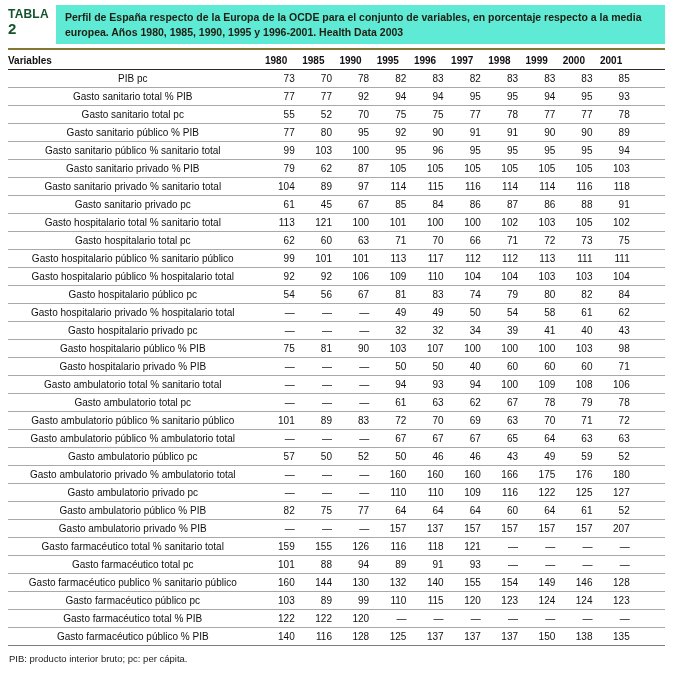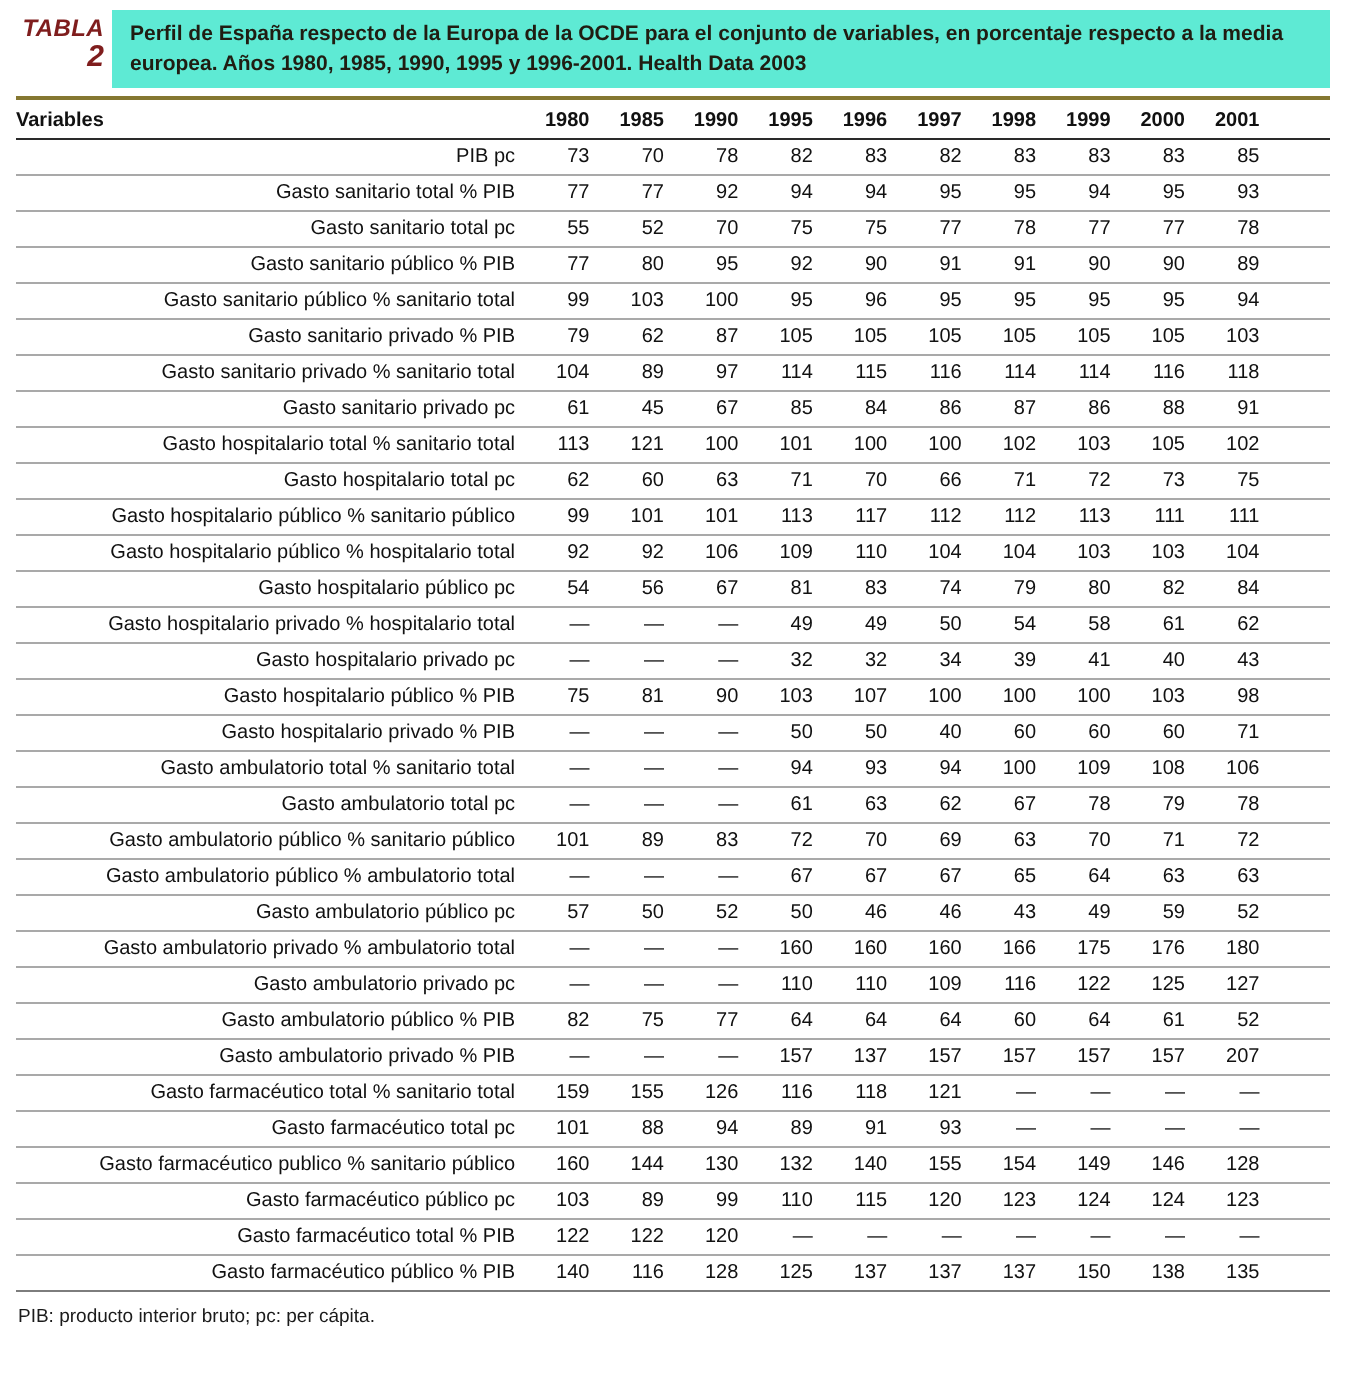--- a/index.html
+++ b/index.html
@@ -11,24 +11,23 @@
     color: #111;
     overflow: hidden;
   }
   .page { padding: 5px 8px 0 8px; }
 
   
   .header { display: flex; align-items: stretch; }
   .badge {
     width: 44px;
     flex: 0 0 44px;
-    text-align: right;
-    color: #7f1d1d;
+    text-align: left;
+    color: #14532d;
     padding-top: 3px;
-    font-style: italic;
   }
   .badge-word { font-weight: bold; font-size: 12px; letter-spacing: 0.2px; line-height: 13px; }
   .badge-num  { font-weight: bold; font-size: 15px; line-height: 16px; }
   .titlebox {
     flex: 1 1 auto;
     margin-left: 4px;
     background: #5eead4;
     color: #201d12;
     font-weight: bold;
     font-size: 10.5px;
@@ -47,37 +46,36 @@
     border-collapse: collapse;
     table-layout: fixed;
     margin-top: 2px;
   }
   col.c-label  { width: 248px; }
   col.c-year   { width: 37px; }
   col.c-spacer { width: 35px; }
   thead th {
     font-size: 10px;
     font-weight: bold;
-    text-align: right;
     padding: 3px 0 3px 0;
     border-bottom: 1px solid #2a2a2a;
     white-space: nowrap;
   }
   thead th.label { text-align: left; }
   tbody td {
     font-size: 10px;
     text-align: right;
     height: 18px;
     padding: 1px 0;
     border-bottom: 1px solid #a9a9a9;
     white-space: nowrap;
     vertical-align: middle;
   }
   tbody tr:last-child td { border-bottom: 1px solid #7d7d7d; }
-  tbody td.label { text-align: right; }
+  tbody td.label { text-align: center; }
 
   .footnote {
     font-size: 9.5px;
     color: #1b1b1b;
     margin-top: 7px;
     padding-left: 1px;
   }
 </style>
 </head>
 <body>

